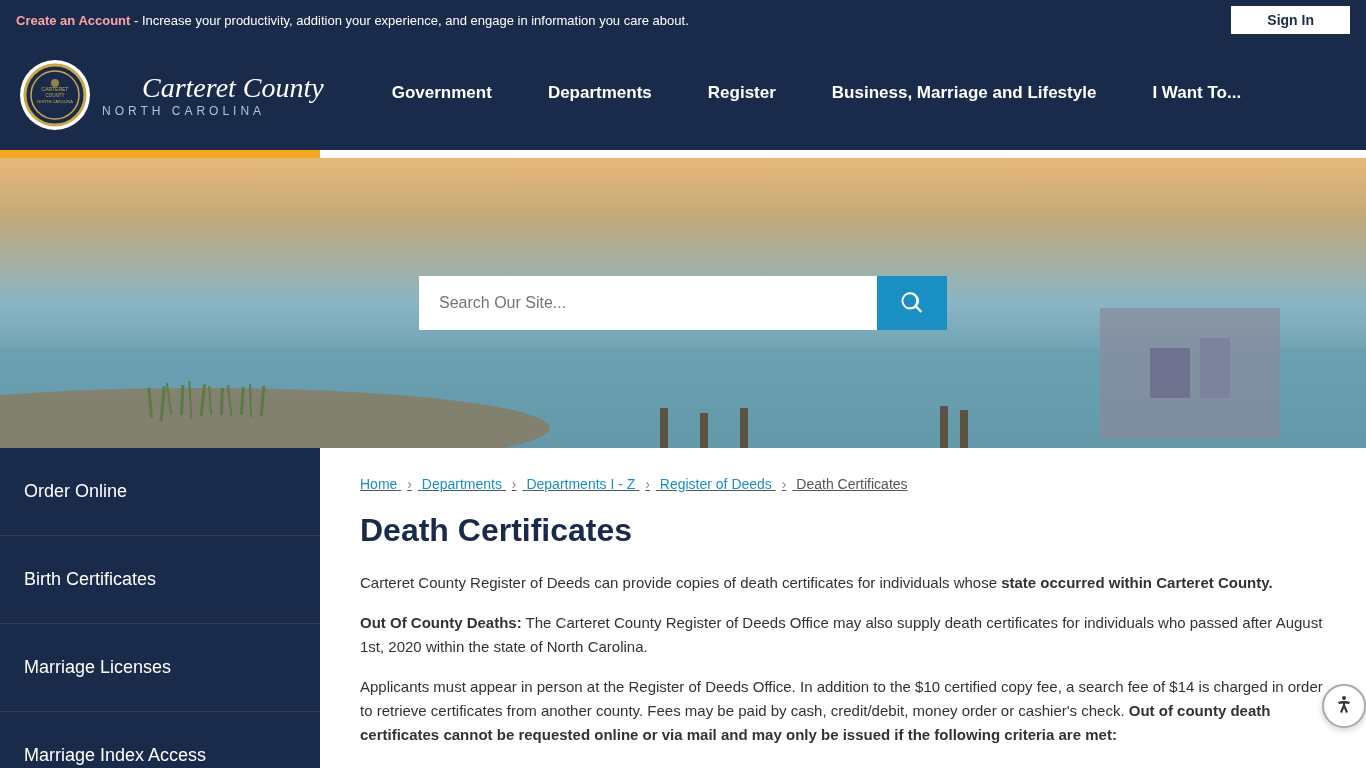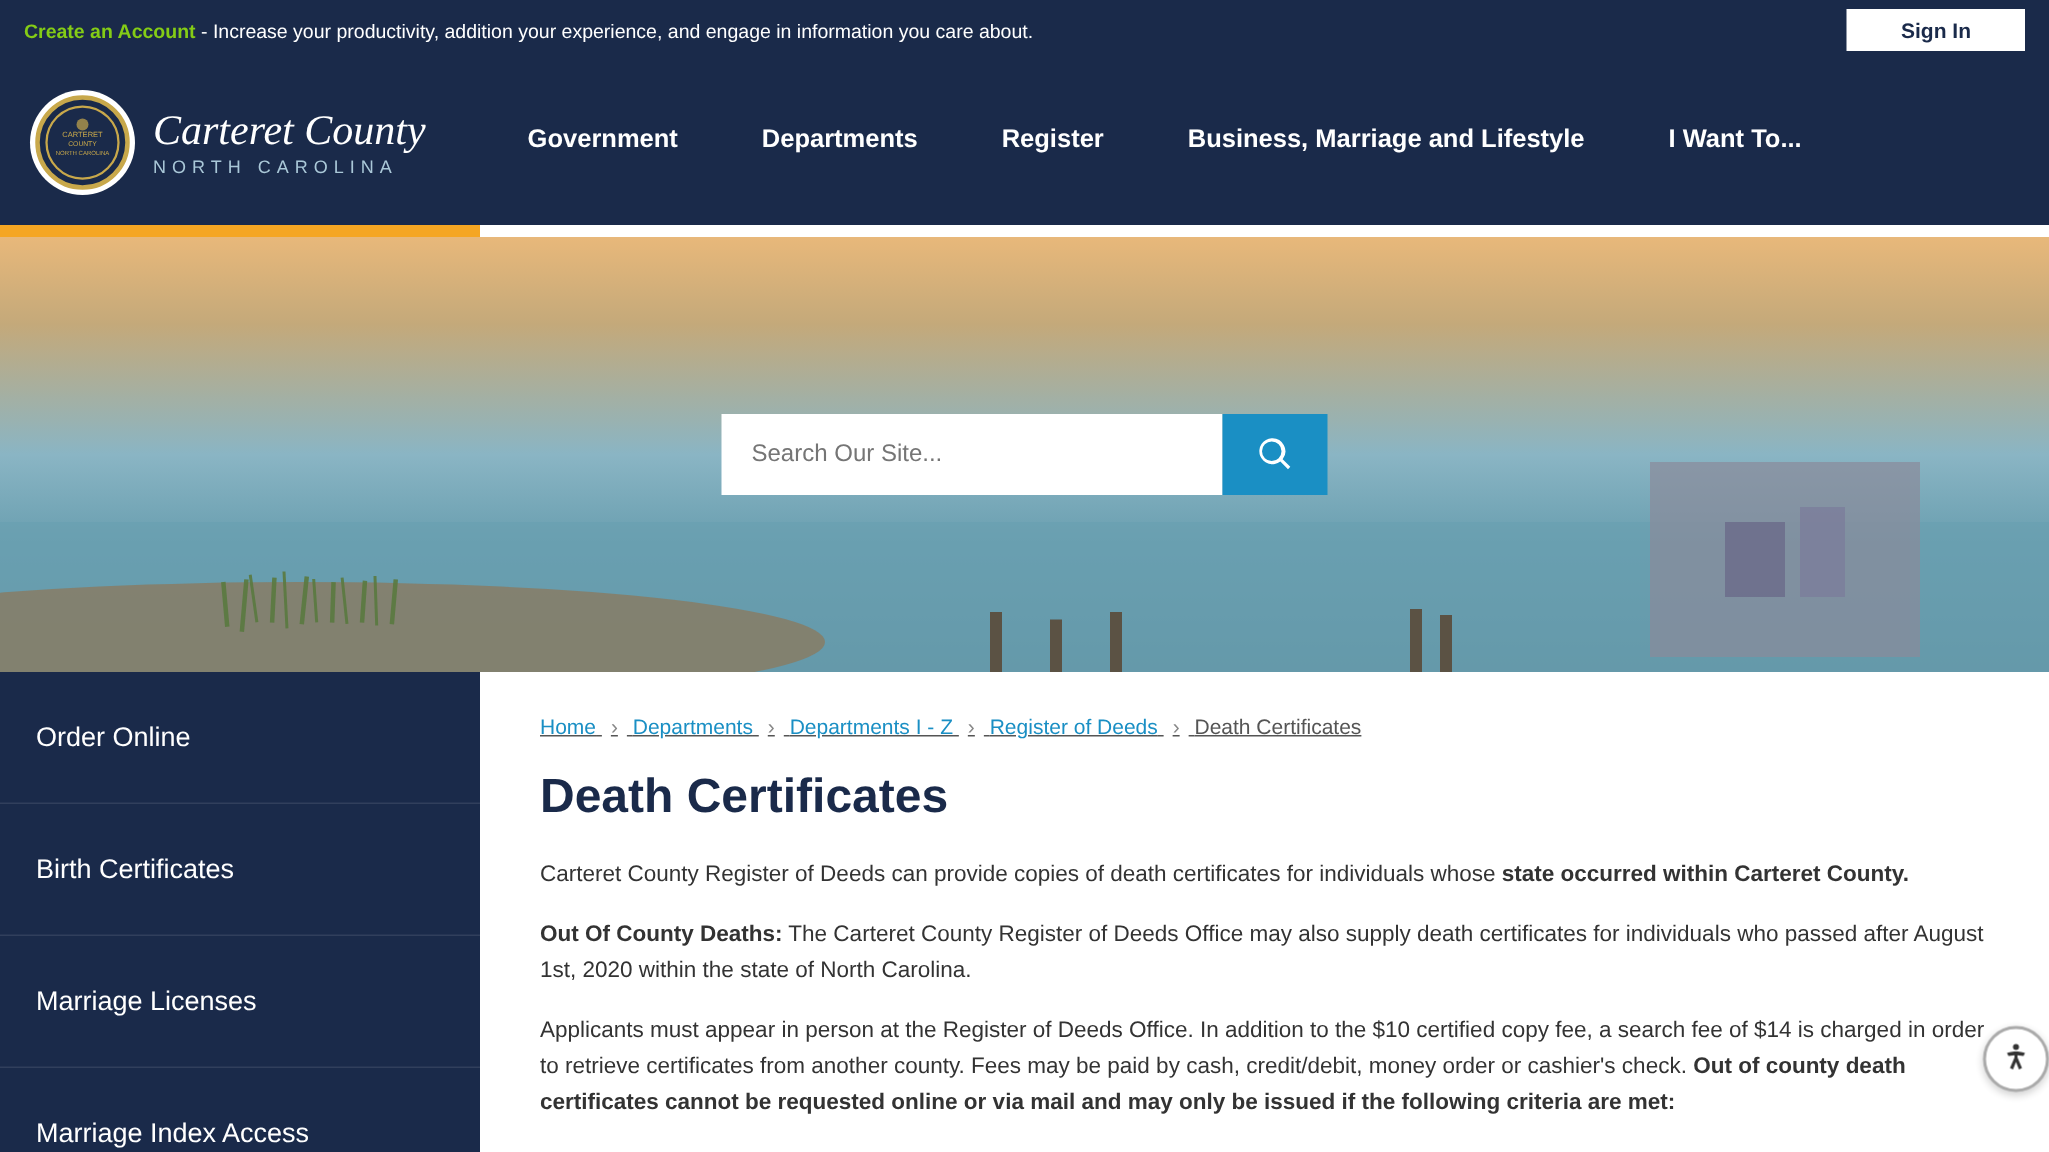--- a/index.html
+++ b/index.html
@@ -9,21 +9,21 @@
     .top-bar {
       background-color: #1a2a4a;
       color: #fff;
       padding: 6px 16px;
       font-size: 13px;
       display: flex;
       justify-content: space-between;
       align-items: center;
     }
     .top-bar a {
-      color: #84cc16;
+      color: #fca5a5;
       font-weight: bold;
       text-decoration: none;
     }
     .sign-in-btn {
       background: #fff;
       color: #1a2a4a;
       border: none;
       padding: 6px 36px;
       font-size: 14px;
       font-weight: bold;
@@ -59,20 +59,21 @@
       height: 64px;
     }
     .logo-text {
       color: #fff;
     }
     .logo-text .county-name {
       font-size: 28px;
       font-family: Georgia, serif;
       font-style: italic;
       color: #fff;
+      margin-left: 40px;
     }
     .logo-text .state-name {
       font-size: 12px;
       letter-spacing: 4px;
       color: #aac8d8;
       text-transform: uppercase;
     }
     .nav {
       display: flex;
       align-items: center;
@@ -120,21 +121,21 @@
     .hero-scene {
       position: absolute;
       bottom: 0; left: 0; right: 0;
       height: 160px;
       z-index: 1;
     }
     .search-bar-container {
       position: relative;
       z-index: 10;
       display: flex;
-      width: 404px;
+      width: 528px;
     }
     .search-input {
       flex: 1;
       padding: 18px 20px;
       font-size: 16px;
       border: none;
       outline: none;
       background: #fff;
       color: #999;
     }

